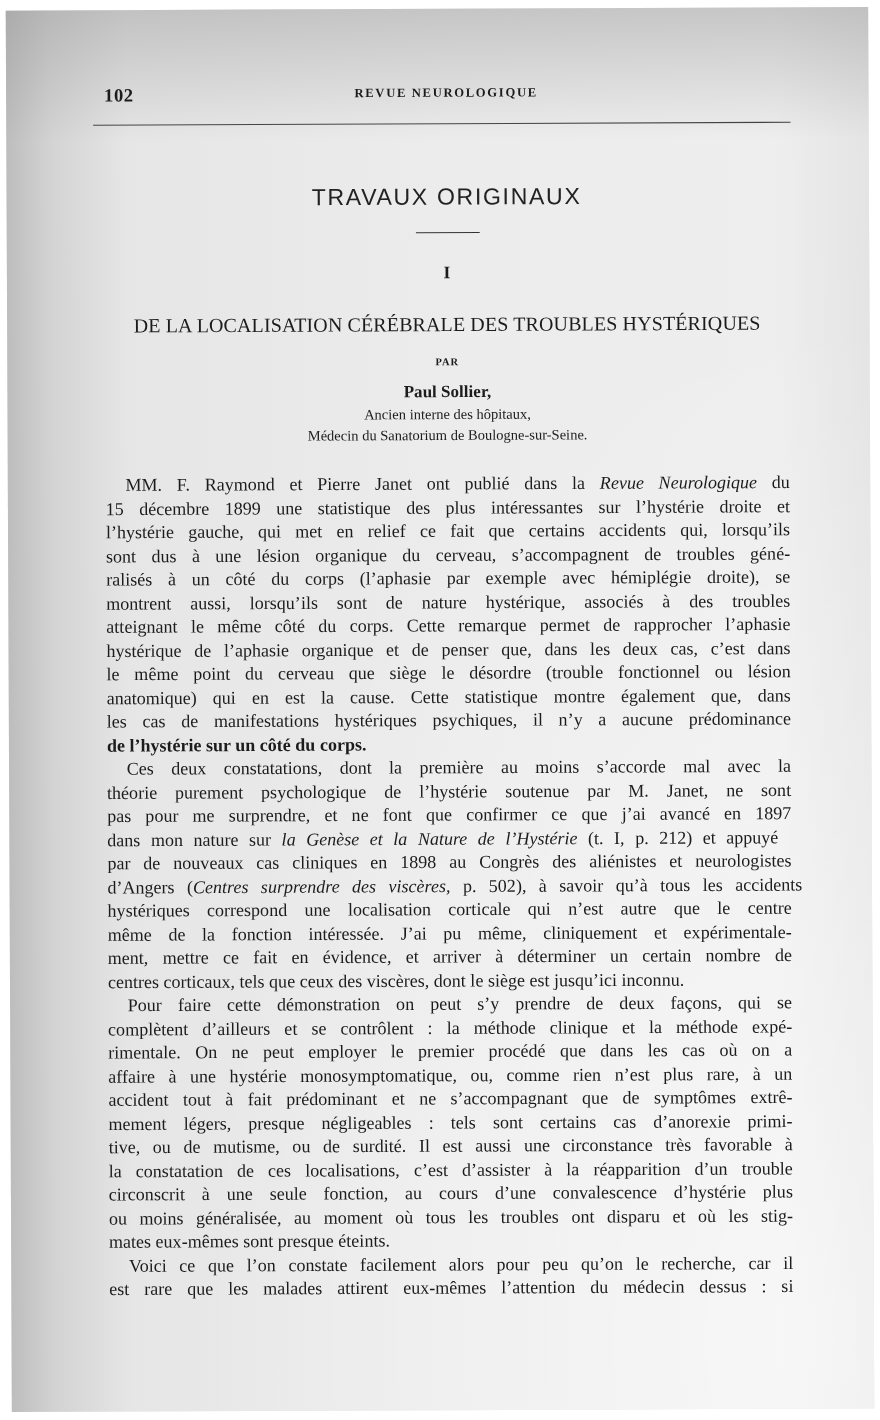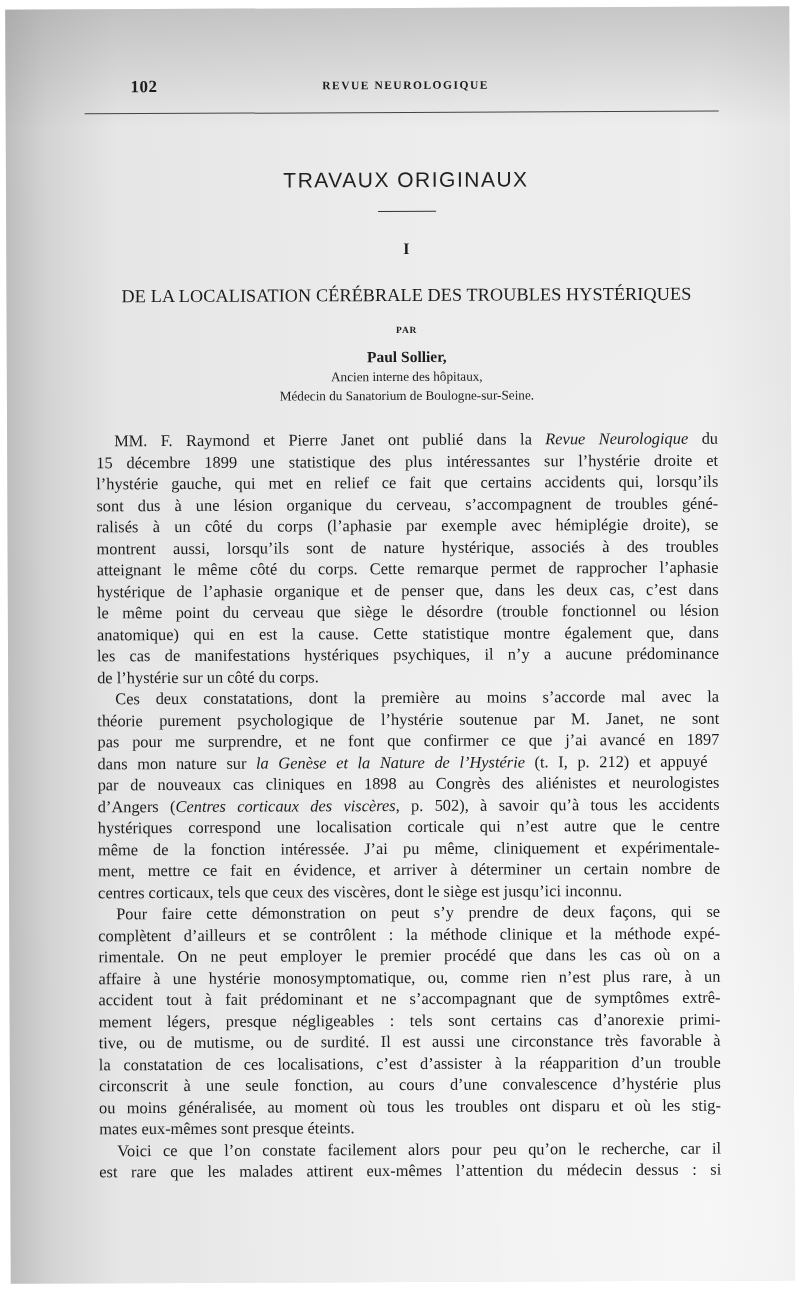--- a/index.html
+++ b/index.html
@@ -19,21 +19,21 @@
   }
   .content {
     position: absolute; left: 89px; top: 0; width: 622px;
     font-family: "Liberation Serif", "DejaVu Serif", serif;
     color: #1c1c1c;
   }
   .running-head {
     position: absolute; top: 68px; left: 0; width: 622px; height: 24px;
   }
   .page-number {
-    position: absolute; left: 0; top: 0; font-size: 17px; font-weight: bold; letter-spacing: 0.5px; margin-left: 36px;
+    position: absolute; left: 0; top: 0; font-size: 17px; font-weight: bold; letter-spacing: 0.5px;
   }
   .journal-name {
     position: absolute; left: 0; right: 0; top: 3px; text-align: center;
     font-size: 11.5px; letter-spacing: 1.5px; font-weight: bold;
   }
   .head-rule {
     position: absolute; top: 104px; left: -10px; width: 634px; height: 0;
     border-top: 1.2px solid #444;
   }
   .section-title {
@@ -100,27 +100,27 @@
         <div class="line"><span style="display: inline-block; white-space: nowrap; word-spacing: 9.9px;"><span>15 décembre 1899 une statistique des plus intéressantes sur l’hystérie droite et</span></span></div>
         <div class="line"><span style="display: inline-block; white-space: nowrap; word-spacing: 8.82px;"><span>l’hystérie gauche, qui met en relief ce fait que certains accidents qui, lorsqu’ils</span></span></div>
         <div class="line"><span style="display: inline-block; white-space: nowrap; word-spacing: 9.89px;"><span>sont dus à une lésion organique du cerveau, s’accompagnent de troubles géné-</span></span></div>
         <div class="line"><span style="display: inline-block; white-space: nowrap; word-spacing: 10.22px;"><span>ralisés à un côté du corps (l’aphasie par exemple avec hémiplégie droite), se</span></span></div>
         <div class="line"><span style="display: inline-block; white-space: nowrap; word-spacing: 13.12px;"><span>montrent aussi, lorsqu’ils sont de nature hystérique, associés à des troubles</span></span></div>
         <div class="line"><span style="display: inline-block; white-space: nowrap; word-spacing: 8.13px;"><span>atteignant le même côté du corps. Cette remarque permet de rapprocher l’aphasie</span></span></div>
         <div class="line"><span style="display: inline-block; white-space: nowrap; word-spacing: 7.42px;"><span>hystérique de l’aphasie organique et de penser que, dans les deux cas, c’est dans</span></span></div>
         <div class="line"><span style="display: inline-block; white-space: nowrap; word-spacing: 9.35px;"><span>le même point du cerveau que siège le désordre (trouble fonctionnel ou lésion</span></span></div>
         <div class="line"><span style="display: inline-block; white-space: nowrap; word-spacing: 10.48px;"><span>anatomique) qui en est la cause. Cette statistique montre également que, dans</span></span></div>
         <div class="line"><span style="display: inline-block; white-space: nowrap; word-spacing: 10.17px;"><span>les cas de manifestations hystériques psychiques, il n’y a aucune prédominance</span></span></div>
-        <div class="line last"><span style="display: inline-block; white-space: nowrap;"><span>de l’hystérie sur un côté du corps.</span></span></div>
+        <div class="line last"><span style="display: inline-block; white-space: nowrap; font-weight: bold;"><span>de l’hystérie sur un côté du corps.</span></span></div>
         <div class="line indent"><span style="display: inline-block; white-space: nowrap; word-spacing: 11.7px;"><span>Ces deux constatations, dont la première au moins s’accorde mal avec la</span></span></div>
         <div class="line"><span style="display: inline-block; white-space: nowrap; word-spacing: 12.21px;"><span>théorie purement psychologique de l’hystérie soutenue par M. Janet, ne sont</span></span></div>
         <div class="line"><span style="display: inline-block; white-space: nowrap; word-spacing: 8.76px;"><span>pas pour me surprendre, et ne font que confirmer ce que j’ai avancé en 1897</span></span></div>
         <div class="line"><span style="display: inline-block; white-space: nowrap; word-spacing: 5.48px;"><span>dans mon nature sur </span><em>la Genèse et la Nature de l’Hystérie</em><span> (t. I, p. 212) et appuyé</span></span></div>
         <div class="line"><span style="display: inline-block; white-space: nowrap; word-spacing: 7.67px;"><span>par de nouveaux cas cliniques en 1898 au Congrès des aliénistes et neurologistes</span></span></div>
-        <div class="line"><span style="display: inline-block; white-space: nowrap; word-spacing: 7.2px;"><span>d’Angers (</span><em>Centres corticaux des viscères</em><span>, p. 502), à savoir qu’à tous les accidents</span></span></div>
+        <div class="line"><span style="display: inline-block; white-space: nowrap; word-spacing: 7.2px;"><span>d’Angers (</span><em>Centres surprendre des viscères</em><span>, p. 502), à savoir qu’à tous les accidents</span></span></div>
         <div class="line"><span style="display: inline-block; white-space: nowrap; word-spacing: 11.67px;"><span>hystériques correspond une localisation corticale qui n’est autre que le centre</span></span></div>
         <div class="line"><span style="display: inline-block; white-space: nowrap; word-spacing: 11.03px;"><span>même de la fonction intéressée. J’ai pu même, cliniquement et expérimentale-</span></span></div>
         <div class="line"><span style="display: inline-block; white-space: nowrap; word-spacing: 8.88px;"><span>ment, mettre ce fait en évidence, et arriver à déterminer un certain nombre de</span></span></div>
         <div class="line last"><span style="display: inline-block; white-space: nowrap;"><span>centres corticaux, tels que ceux des viscères, dont le siège est jusqu’ici inconnu.</span></span></div>
         <div class="line indent"><span style="display: inline-block; white-space: nowrap; word-spacing: 10.46px;"><span>Pour faire cette démonstration on peut s’y prendre de deux façons, qui se</span></span></div>
         <div class="line"><span style="display: inline-block; white-space: nowrap; word-spacing: 8.66px;"><span>complètent d’ailleurs et se contrôlent : la méthode clinique et la méthode expé-</span></span></div>
         <div class="line"><span style="display: inline-block; white-space: nowrap; word-spacing: 8.95px;"><span>rimentale. On ne peut employer le premier procédé que dans les cas où on a</span></span></div>
         <div class="line"><span style="display: inline-block; white-space: nowrap; word-spacing: 8.19px;"><span>affaire à une hystérie monosymptomatique, ou, comme rien n’est plus rare, à un</span></span></div>
         <div class="line"><span style="display: inline-block; white-space: nowrap; word-spacing: 9px;"><span>accident tout à fait prédominant et ne s’accompagnant que de symptômes extrê-</span></span></div>
         <div class="line"><span style="display: inline-block; white-space: nowrap; word-spacing: 11.44px;"><span>mement légers, presque négligeables : tels sont certains cas d’anorexie primi-</span></span></div>

